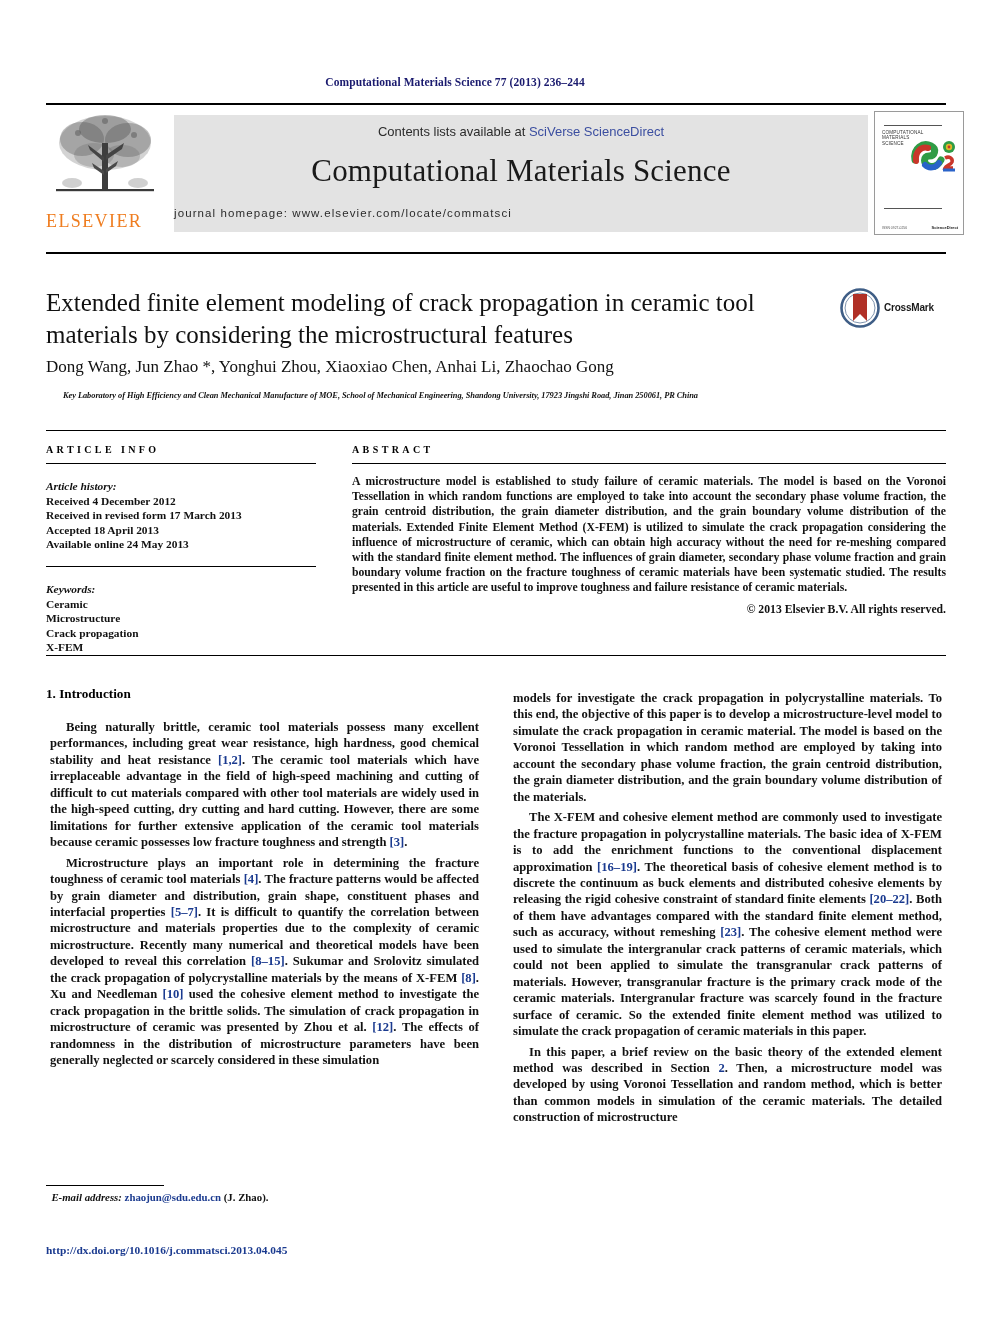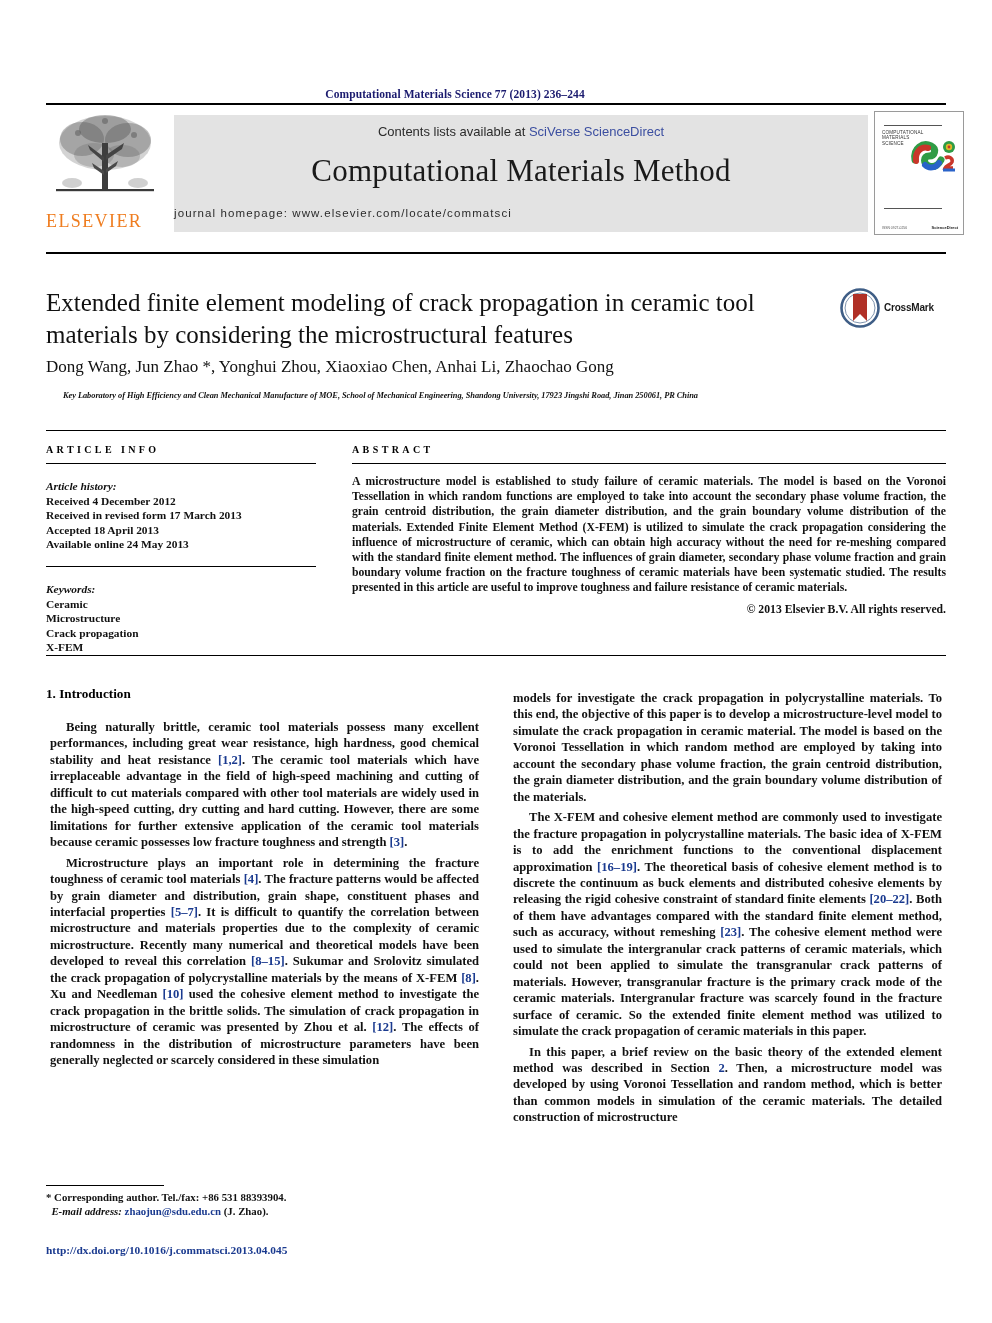--- a/index.html
+++ b/index.html
@@ -18,21 +18,21 @@
   .page {
     position: absolute;
     left: 0; top: 0;
     width: 992px;
     height: 1323px;
   }
 
   
   .runhead {
     position: absolute;
-    left: 0; top: 88px;
+    left: 0; top: 76px;
     width: 910px;
     text-align: center;
     font-family: "Liberation Serif", serif;
     font-weight: bold;
     font-size: 11.5px;
     color: #1a1a6e;
     letter-spacing: 0.1px;
   }
 
   
@@ -351,21 +351,21 @@
           <circle cx="28" cy="24" r="3" fill="#555" opacity="0.5"></circle>
           <circle cx="84" cy="26" r="3" fill="#555" opacity="0.5"></circle>
           <circle cx="55" cy="12" r="3" fill="#555" opacity="0.5"></circle>
         </g>
       </svg>
       <div class="elsevier-word">ELSEVIER</div>
     </div>
 
     <div class="grayband">
       <div class="contents-line"><span>Contents lists available at </span><span class="sd-link">SciVerse ScienceDirect</span></div>
-      <div class="journal-title">Computational Materials Method</div>
+      <div class="journal-title">Computational Materials Science</div>
       <div class="homepage-line">journal homepage: www.elsevier.com/locate/commatsci</div>
     </div>
 
     <div class="cover">
       <div class="cover-rule" style="top:13px;"></div>
       <div class="cover-head">
         <div>COMPUTATIONAL</div>
         <div>MATERIALS</div>
         <div>SCIENCE</div>
       </div>
@@ -439,21 +439,20 @@
   </div>
 
   <div class="body-right">
     <p class="para noindent"><span>models for investigate the crack propagation in polycrystalline materials. To this end, the objective of this paper is to develop a microstructure-level model to simulate the crack propagation in ceramic material. The model is based on the Voronoi Tessellation in which random method are employed by taking into account the secondary phase volume fraction, the grain centroid distribution, the grain diameter distribution, and the grain boundary volume distribution of the materials.</span></p>
     <p class="para"><span>The X-FEM and cohesive element method are commonly used to investigate the fracture propagation in polycrystalline materials. The basic idea of X-FEM is to add the enrichment functions to the conventional displacement approximation <span style="color:#1a3a8f">[16–19]</span>. The theoretical basis of cohesive element method is to discrete the continuum as buck elements and distributed cohesive elements by releasing the rigid cohesive constraint of standard finite elements <span style="color:#1a3a8f">[20–22]</span>. Both of them have advantages compared with the standard finite element method, such as accuracy, without remeshing <span style="color:#1a3a8f">[23]</span>. The cohesive element method were used to simulate the intergranular crack patterns of ceramic materials, which could not been applied to simulate the transgranular crack patterns of materials. However, transgranular fracture is the primary crack mode of the ceramic materials. Intergranular fracture was scarcely found in the fracture surface of ceramic. So the extended finite element method was utilized to simulate the crack propagation of ceramic materials in this paper.</span></p>
     <p class="para"><span>In this paper, a brief review on the basic theory of the extended element method was described in Section <span style="color:#1a3a8f">2</span>. Then, a microstructure model was developed by using Voronoi Tessellation and random method, which is better than common models in simulation of the ceramic materials. The detailed construction of microstructure</span></p>
   </div>
 
   <div class="foot-rule"></div>
   <div class="footnote">
-    <div>* Corresponding author. Tel./fax: +86 531 88393904.</div>
     <div>&nbsp;&nbsp;<span class="em">E-mail address:</span> <span class="mail">zhaojun@sdu.edu.cn</span> <span>(J. Zhao).</span></div>
   </div>
 
   <div class="footer-block">
     <div class="doi">http://dx.doi.org/10.1016/j.commatsci.2013.04.045</div>
   </div>
 
 </div>
 
 </body></html>

